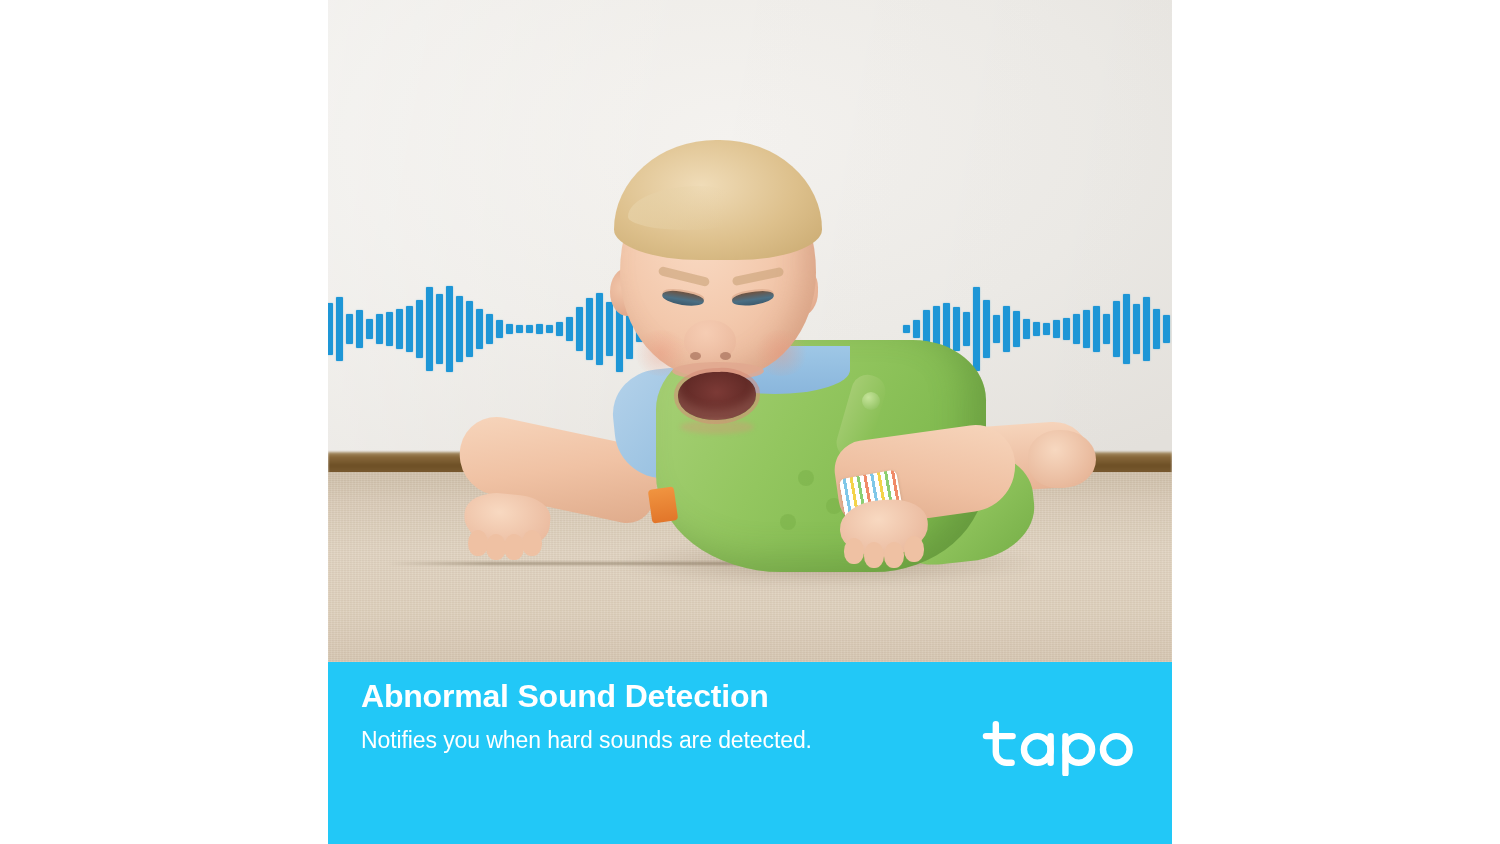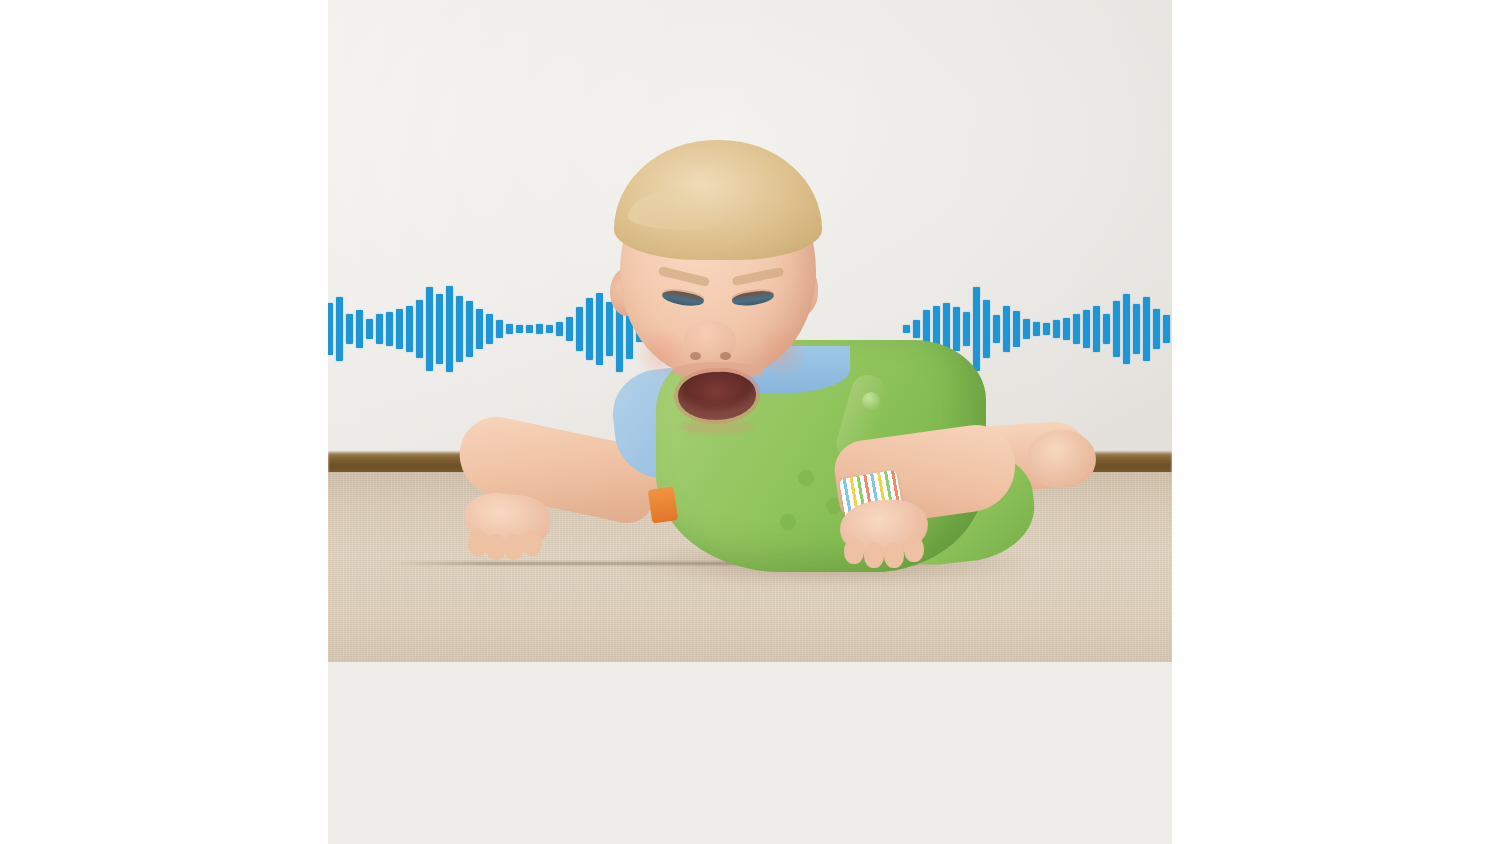--- a/index.html
+++ b/index.html
@@ -541,15 +541,35 @@
         <div class="nostril l"></div>
         <div class="nostril r"></div>
         <div class="lip-top"></div>
         <div class="mouth"></div>
         <div class="chin-fold"></div>
       </div>
 
       <div class="photo-blur"></div>
     </div>
 
+    <div id="banner" style="background: rgb(34, 200, 247);">
+      <div id="banner-title" style="color: rgb(255, 255, 255);">Abnormal Sound Detection</div>
+      <div id="banner-subtitle" style="color: rgb(255, 255, 255);">Notifies you when hard sounds are detected.</div>
+
+      <div id="brand-logo" role="img" aria-label="tapo">
+        <svg viewBox="0 0 320 120" xmlns="http://www.w3.org/2000/svg" fill="none" stroke="#ffffff" stroke-width="13" stroke-linecap="round" stroke-linejoin="round">
+
+          <path d="M 28 18 L 28 74 a 22 22 0 0 0 22 22 l 10 0"></path>
+          <path d="M 8 42 L 62 42"></path>
+
+          <circle cx="112" cy="69" r="27"></circle>
+          <path d="M 139 42 L 139 96"></path>
+
+          <circle cx="196" cy="69" r="27"></circle>
+          <path d="M 169 42 L 169 118"></path>
+
+          <circle cx="272" cy="69" r="27"></circle>
+        </svg>
+      </div>
+    </div>
 
   </div>
 </div>
 
 </body></html>

